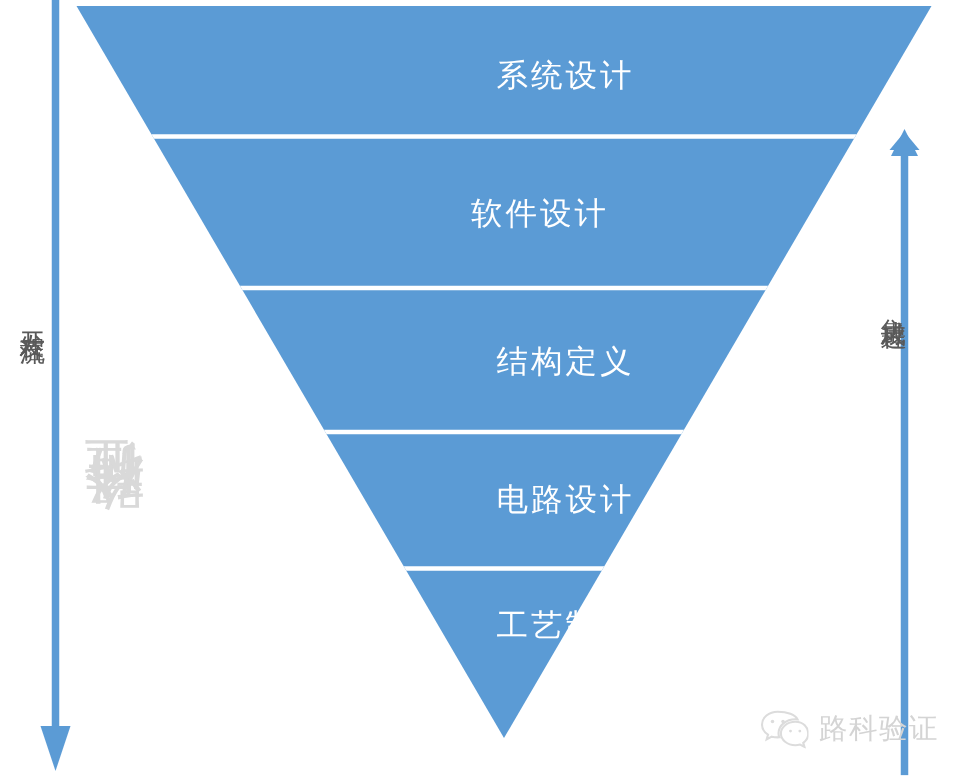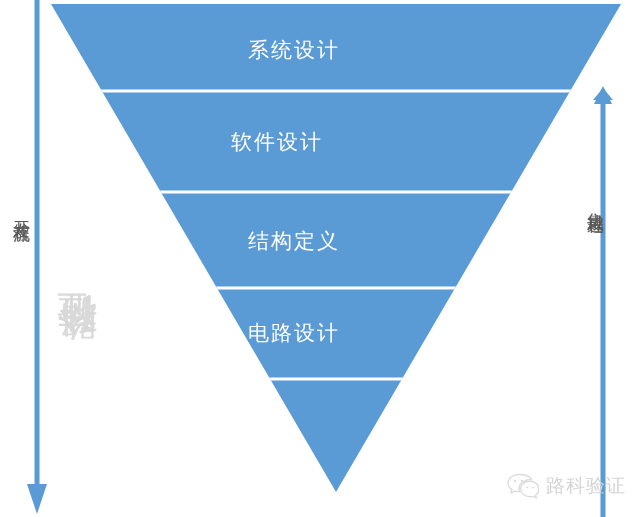--- a/index.html
+++ b/index.html
@@ -31,21 +31,21 @@
     left: 0;
     top: 0;
   }
 
   .band-label {
     position: absolute;
     color: #ffffff;
     font-size: 21px;
     letter-spacing: 2px;
     white-space: nowrap;
-    text-align: left;
+    text-align: right;
     font-family: Liberation Mono, monospace;
   }
 
   
   .arrow-label {
     position: absolute;
     color: #595959;
     font-size: 17px;
     letter-spacing: 2px;
     white-space: nowrap;
@@ -125,20 +125,21 @@
     </svg>
 
     <div class="band-label" style="left:248px; top:36px; width:175px;">系统设计</div>
 
     <div class="band-label" style="left:231px; top:128px; width:175px;">软件设计</div>
 
     <div class="band-label" style="left:248px; top:319px; width:175px;">电路设计</div>
 
     <div class="band-label" style="left:248px; top:227px; width:175px;">结构定义</div>
 
+    <div class="band-label" style="left:248px; top:403px; width:175px;">工艺制程</div>
   </div>
 
   <div class="arrow-label" style="left:10px; top:207px;">开发流程</div>
 
   <div class="arrow-label" style="left:584px; top:199px;">集成过程</div>
 
   <div id="watermark">路科验证</div>
 
   <div id="brand">
     <svg width="32" height="26" viewBox="0 0 32 26">

